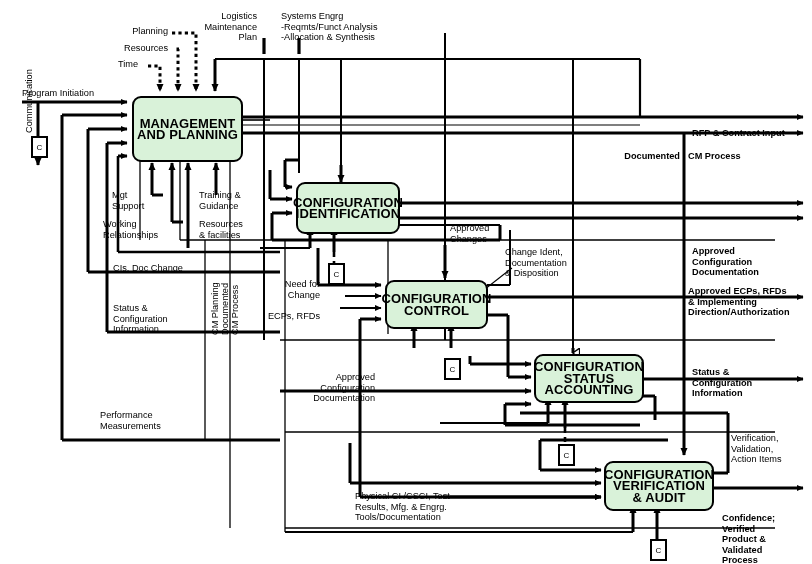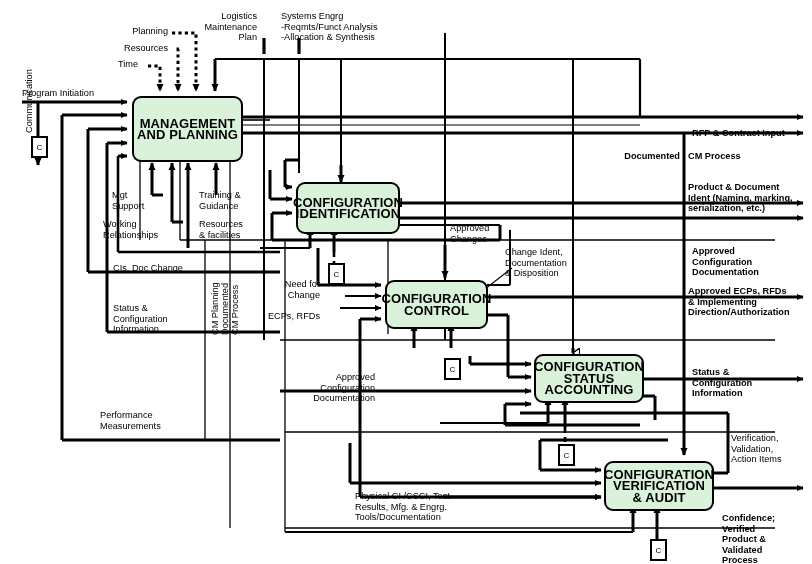--- a/index.html
+++ b/index.html
@@ -294,23 +294,20 @@
 Results, Mfg. &amp; Engrg.
 Tools/Documentation</div>
 
   <div class="lbl" style="left: 731px; top: 420px; width: 78px; white-space: pre-line; margin-top: 13px;">Verification,
 Validation,
 Action Items</div>
 
   <div class="lbl b" style="left:692px;top:104px;width:118px;">RFP &amp; Contract Input</div>
   <div class="lbl b r" style="left:570px;top:127px;width:110px;">Documented</div>
   <div class="lbl b" style="left:688px;top:127px;width:110px;">CM Process</div>
-  <div class="lbl b" style="left: 688px; top: 158px; width: 122px; white-space: pre-line;">Product &amp; Document
-Ident (Naming, marking,
-serialization, etc.)</div>
   <div class="lbl b" style="left: 692px; top: 222px; width: 110px; white-space: pre-line;">Approved
 Configuration
 Documentation</div>
   <div class="lbl b" style="left: 688px; top: 262px; width: 124px; white-space: pre-line;">Approved ECPs, RFDs
 &amp; Implementing
 Direction/Authorization</div>
   <div class="lbl b" style="left: 692px; top: 343px; width: 110px; white-space: pre-line;">Status &amp;
 Configuration
 Information</div>
   <div class="lbl b" style="left: 722px; top: 489px; width: 88px; white-space: pre-line;">Confidence;

